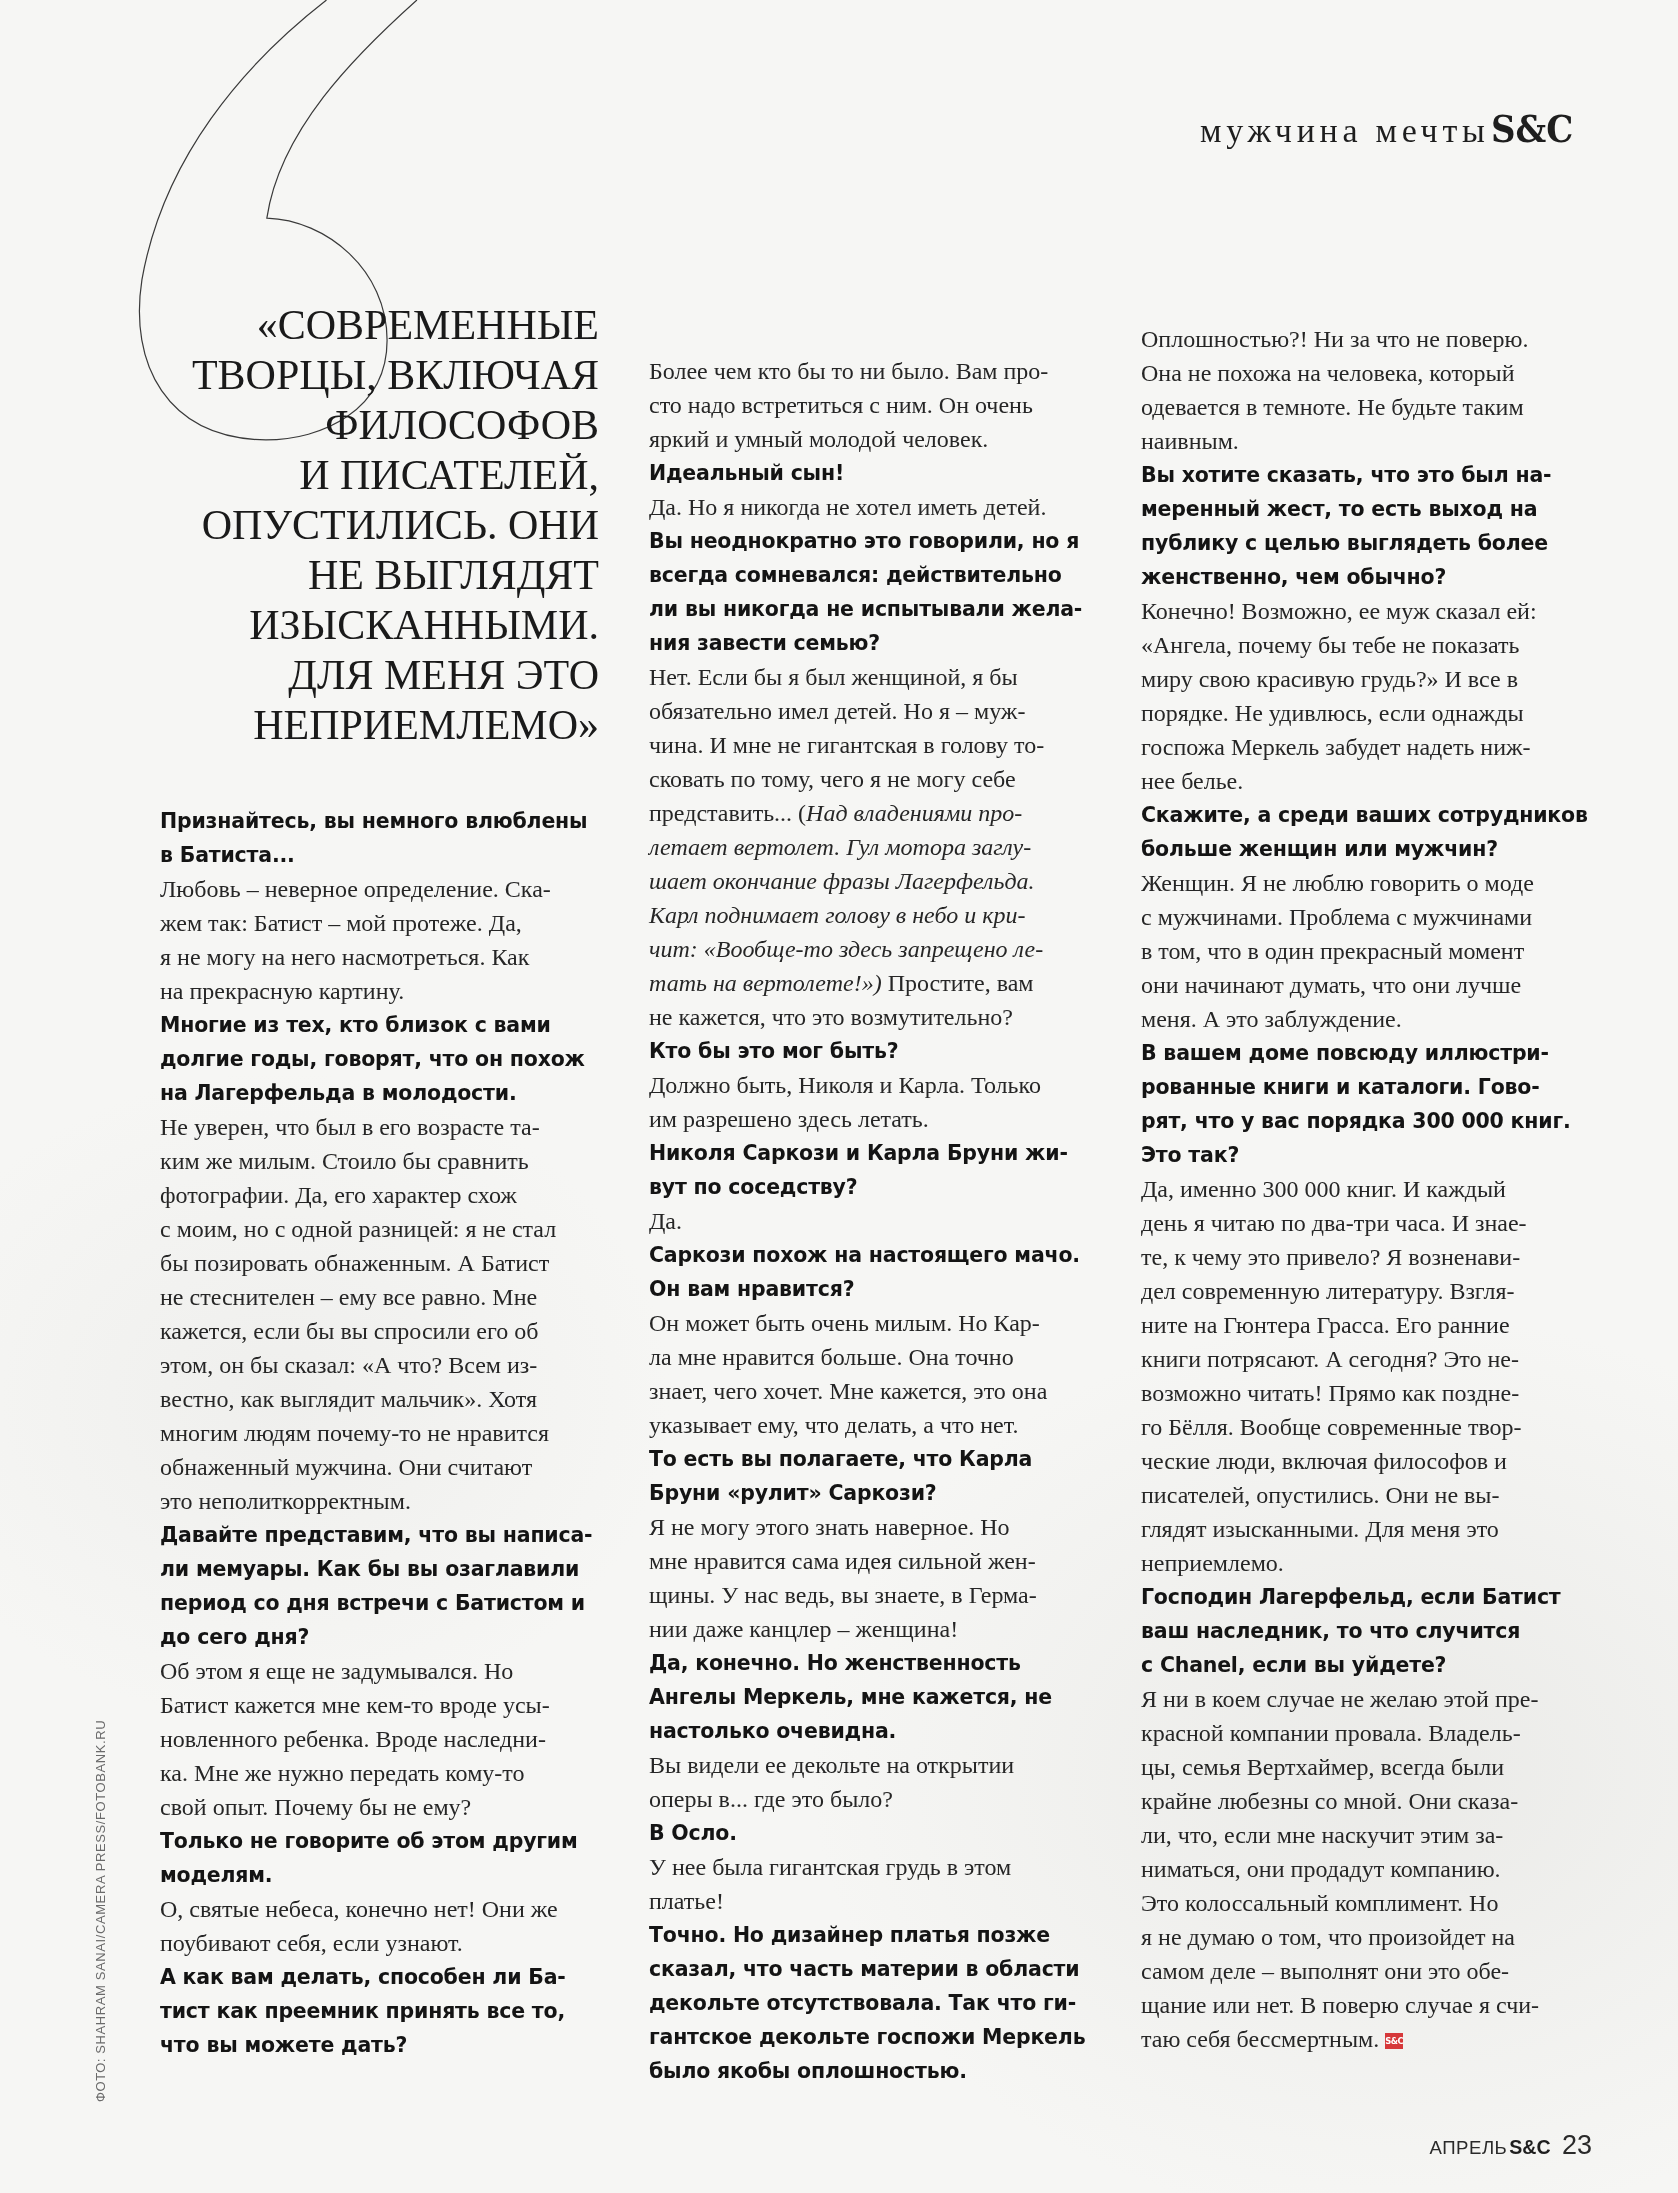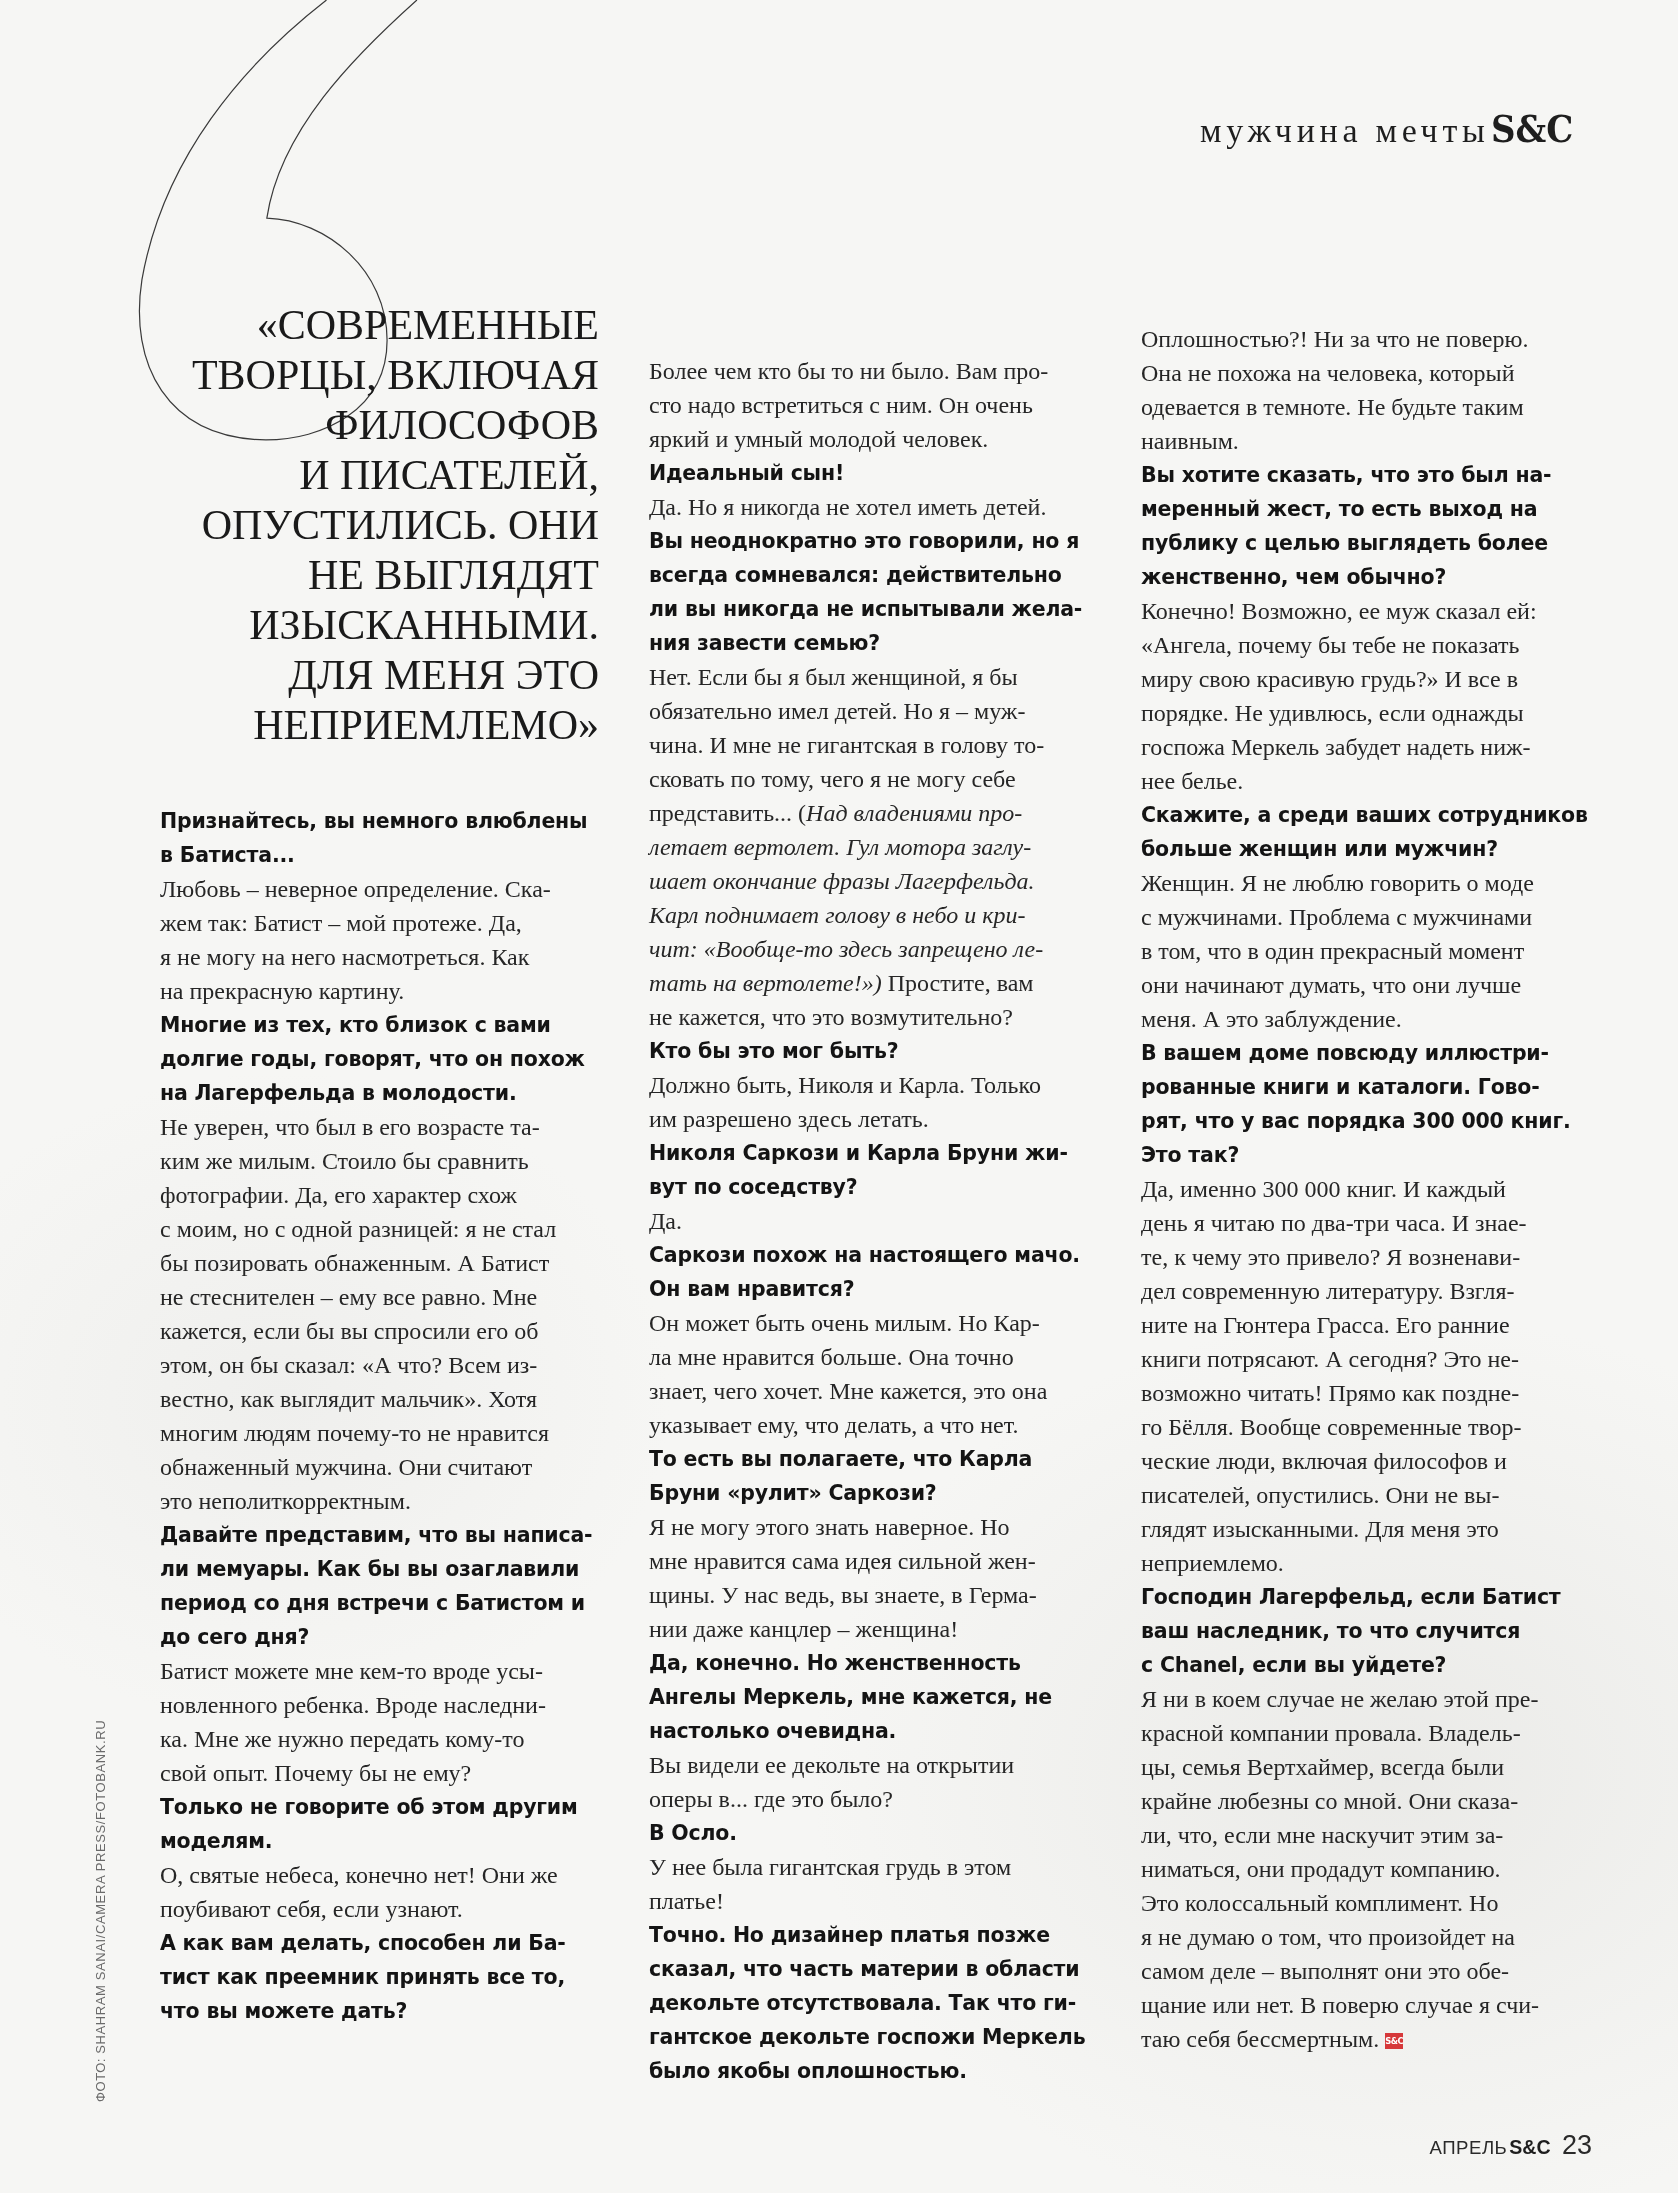--- a/index.html
+++ b/index.html
@@ -130,21 +130,22 @@
       <span class="line">обнаженный мужчина. Они считают</span>
       <span class="line">это неполиткорректным.</span>
     </div>
     <div class="q">
       <span class="line">Давайте представим, что вы написа-</span>
       <span class="line">ли мемуары. Как бы вы озаглавили</span>
       <span class="line">период со дня встречи с Батистом и</span>
       <span class="line">до сего дня?</span>
     </div>
     <div class="a">
-      <span class="line">Батист можете мне кем-то вроде усы-</span>
+      <span class="line">Об этом я еще не задумывался. Но</span>
+      <span class="line">Батист кажется мне кем-то вроде усы-</span>
       <span class="line">новленного ребенка. Вроде наследни-</span>
       <span class="line">ка. Мне же нужно передать кому-то</span>
       <span class="line">свой опыт. Почему бы не ему?</span>
     </div>
     <div class="q">
       <span class="line">Только не говорите об этом другим</span>
       <span class="line">моделям.</span>
     </div>
     <div class="a">
       <span class="line">О, святые небеса, конечно нет! Они же</span>

